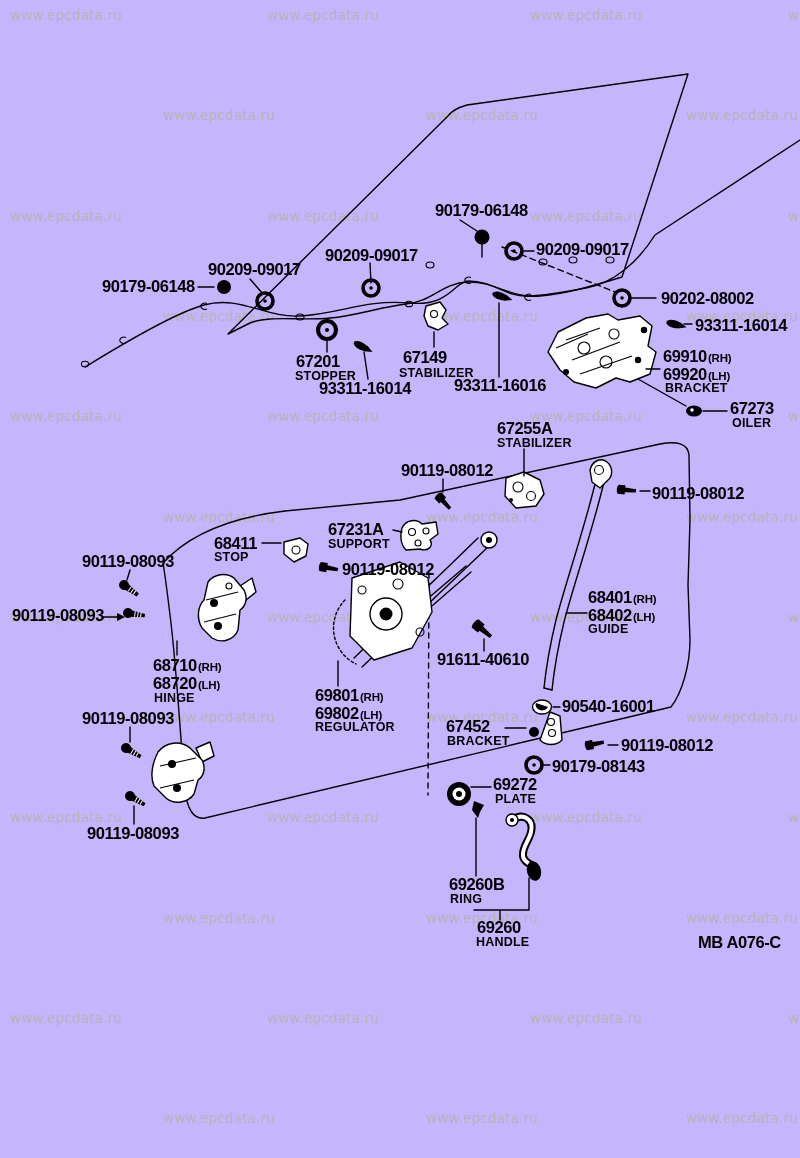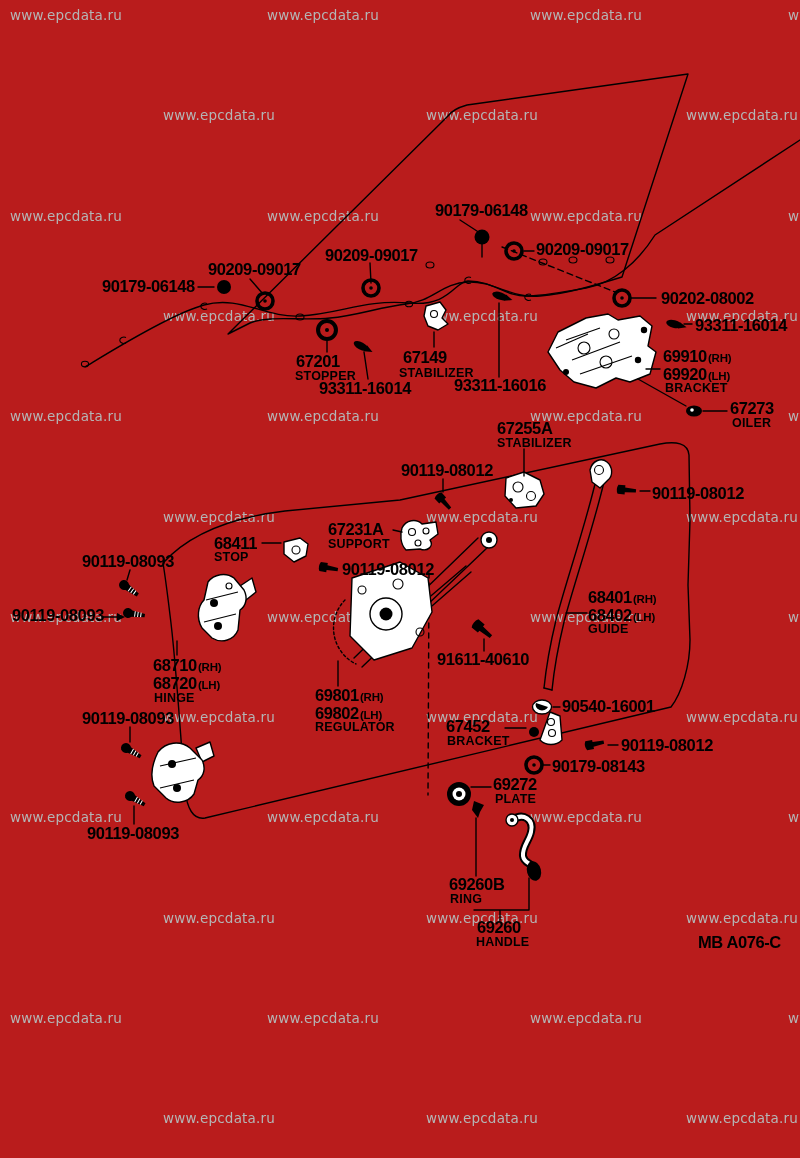--- a/index.html
+++ b/index.html
@@ -1,16 +1,16 @@
 <!DOCTYPE html>
 <html><head>
 <meta charset="utf-8">
 <style>
   html,body{margin:0;padding:0;background:#ffffff;}
-  #stage{width:800px;height:1158px;position:relative;background:#b91c1c;overflow:hidden;}
+  #stage{width:800px;height:1158px;position:relative;background:#c4b5fd;overflow:hidden;}
   svg{display:block;}
   text{font-family:"Liberation Sans",sans-serif;fill:#000;}
   .num{font-size:16.5px;font-weight:bold;letter-spacing:-0.4px;}
   .suf{font-size:11.5px;font-weight:bold;letter-spacing:-0.2px;}
   .sub{font-size:12.5px;font-weight:bold;letter-spacing:0.2px;}
   .wm{font-family:"DejaVu Sans",sans-serif;font-size:13.5px;font-weight:normal;fill:#b5b5b5;letter-spacing:0.2px;}
   .ln{stroke:#000;stroke-width:1.4;fill:none;stroke-linecap:round;stroke-linejoin:round;}
   .thin{stroke:#000;stroke-width:1.1;fill:none;}
   .wht{fill:#ffffff;stroke:#000;stroke-width:1.4;stroke-linejoin:round;}
   .blk{fill:#000;stroke:none;}

